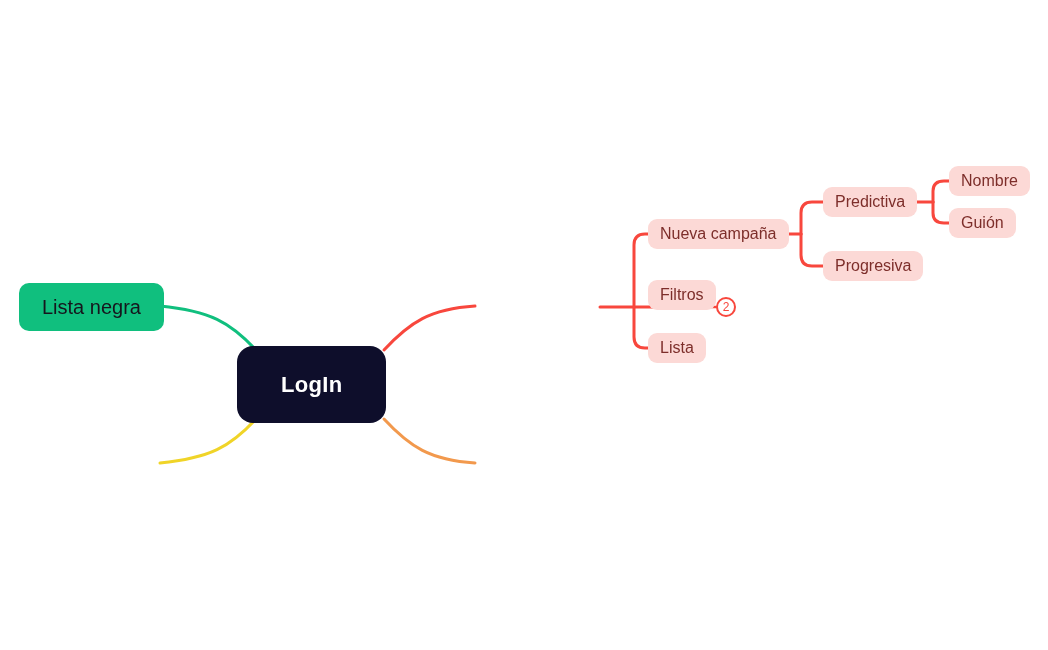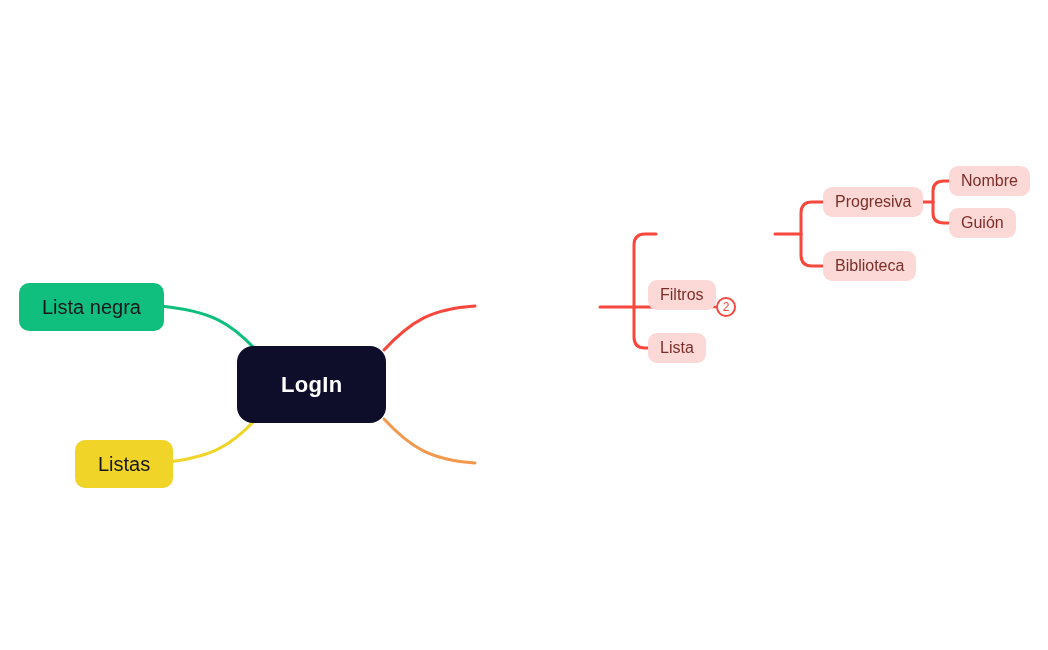--- a/index.html
+++ b/index.html
@@ -122,25 +122,25 @@
     <path class="edge e-red" d="M 775 234 H 801"></path>
     <path class="edge e-red" d="M 801 234 V 213 Q 801 202 812 202 H 830"></path>
     <path class="edge e-red" d="M 801 234 V 255 Q 801 266 812 266 H 830"></path>
 
     <path class="edge e-red" d="M 905 202 H 933"></path>
     <path class="edge e-red" d="M 933 202 V 191 Q 933 181 944 181 H 956"></path>
     <path class="edge e-red" d="M 933 202 V 213 Q 933 223 944 223 H 956"></path>
   </svg>
 
   <div id="node-lista-negra" class="node n-main bg-green">Lista negra</div>
-  <div id="node-listas" class="node n-main bg-yellow">Listas</div>
   <div id="node-login" class="node n-root">LogIn</div>
 
+  <div id="node-nueva-campana" class="node n-pink">Nueva campaña</div>
   <div id="node-filtros" class="node n-pink">Filtros</div>
   <div id="node-lista" class="node n-pink">Lista</div>
-  <div id="node-progresiva" class="node n-pink">Progresiva</div>
-  <div id="node-predictiva" class="node n-pink">Biblioteca</div>
+  <div id="node-progresiva" class="node n-pink">Predictiva</div>
+  <div id="node-predictiva" class="node n-pink">Progresiva</div>
   <div id="node-nombre" class="node n-pink">Nombre</div>
   <div id="node-guion" class="node n-pink">Guión</div>
 
   <div class="badge">2</div>
 
 </div>
 
 </body></html>

